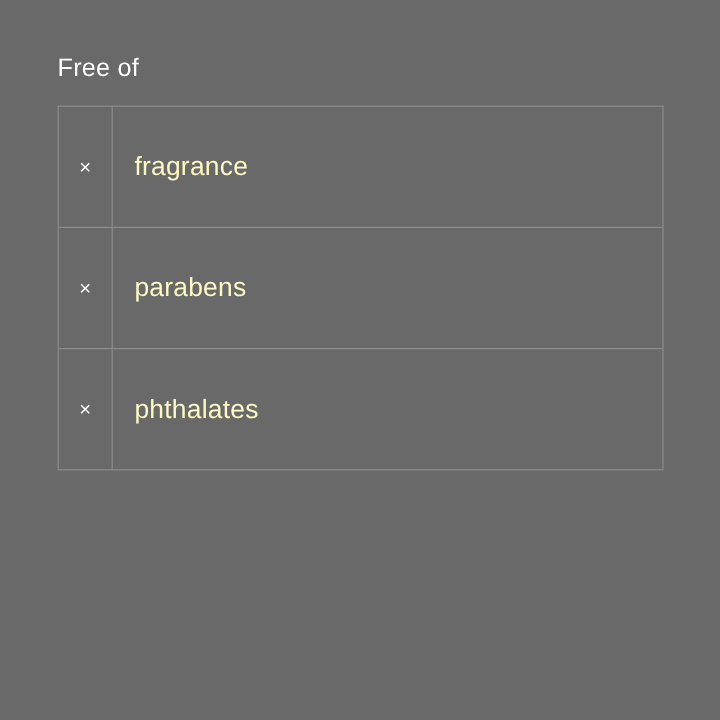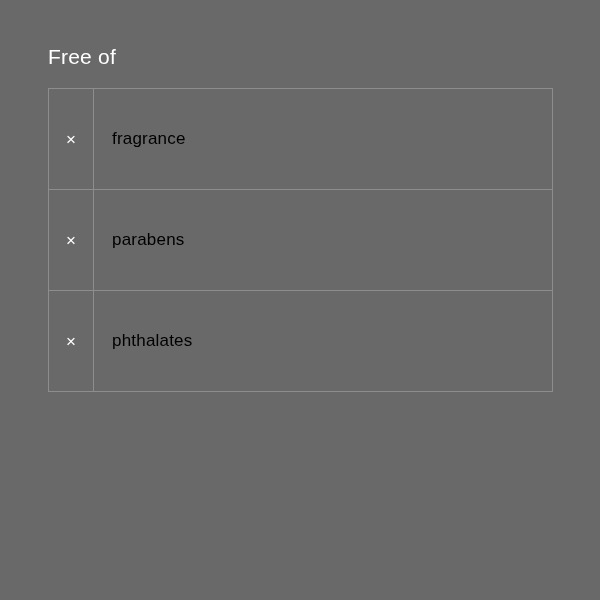--- a/index.html
+++ b/index.html
@@ -56,22 +56,22 @@
     font-size: 17px;
     color: #ffffff;
     line-height: 1;
     font-family: "Liberation Sans", sans-serif;
   }
   .free-cell-label {
     flex: 1 1 auto;
     display: flex;
     align-items: center;
     padding-left: 18px;
-    font-size: 17px;
-    color: #000000;
+    font-size: 22px;
+    color: #fef9c3;
     letter-spacing: 0.2px;
   }
 </style>
 </head>
 <body>
 
 <div class="page">
 
   <div class="section-title">Free of</div>
 

